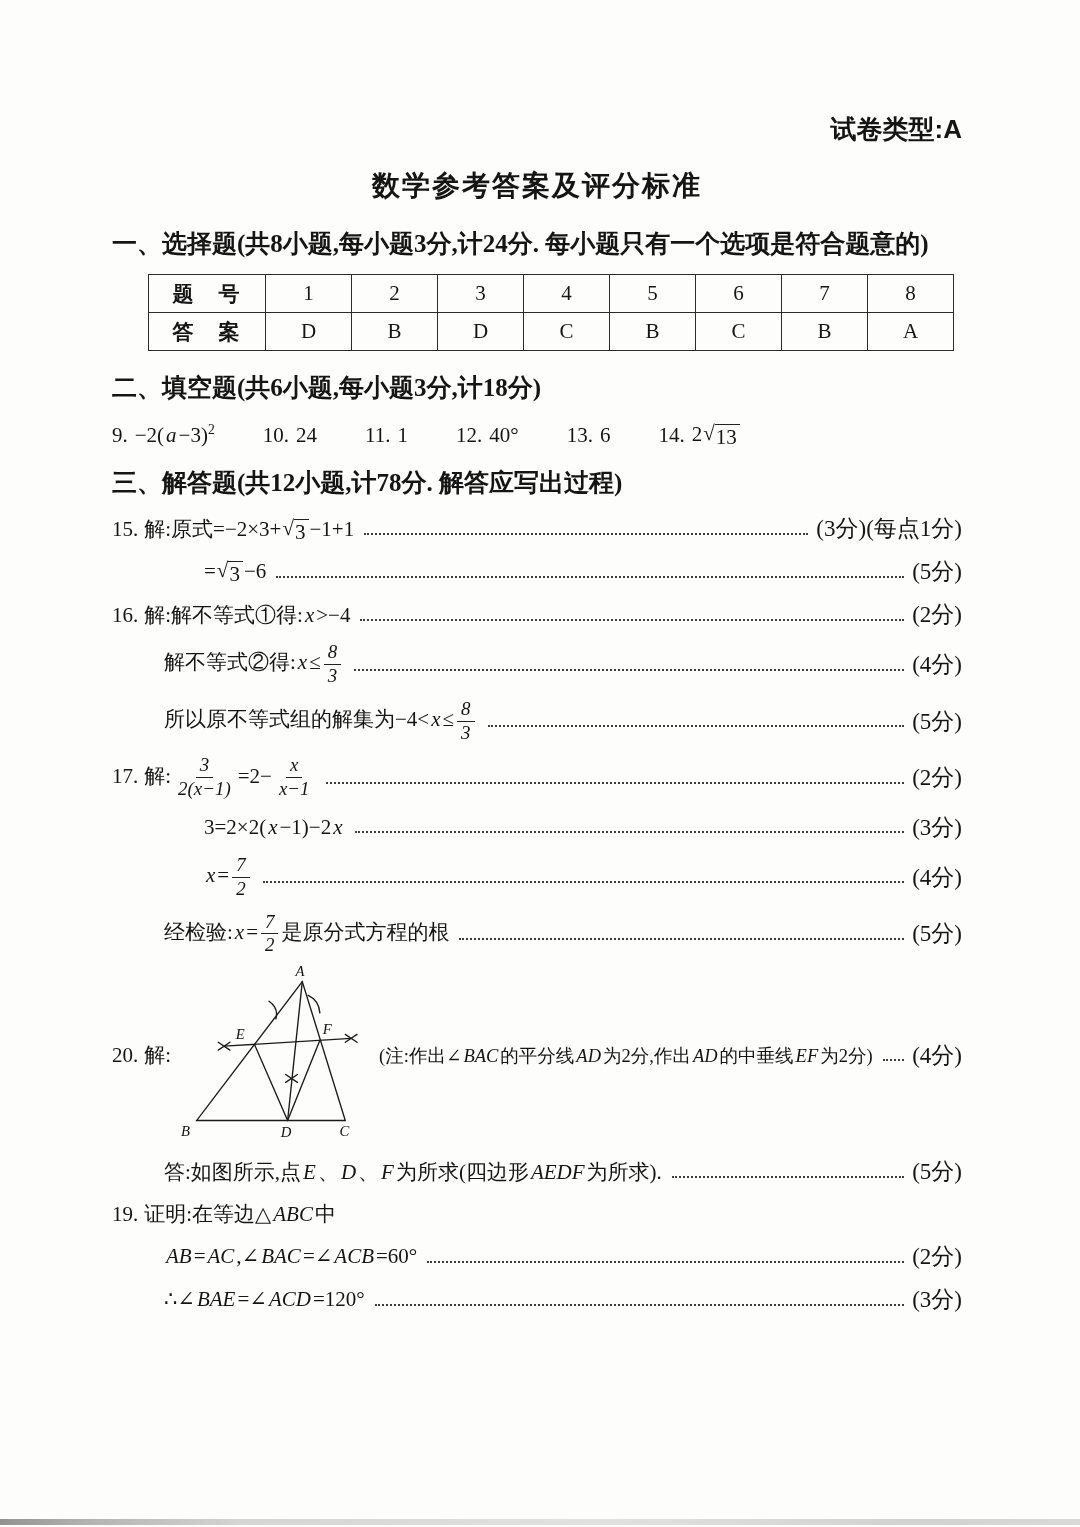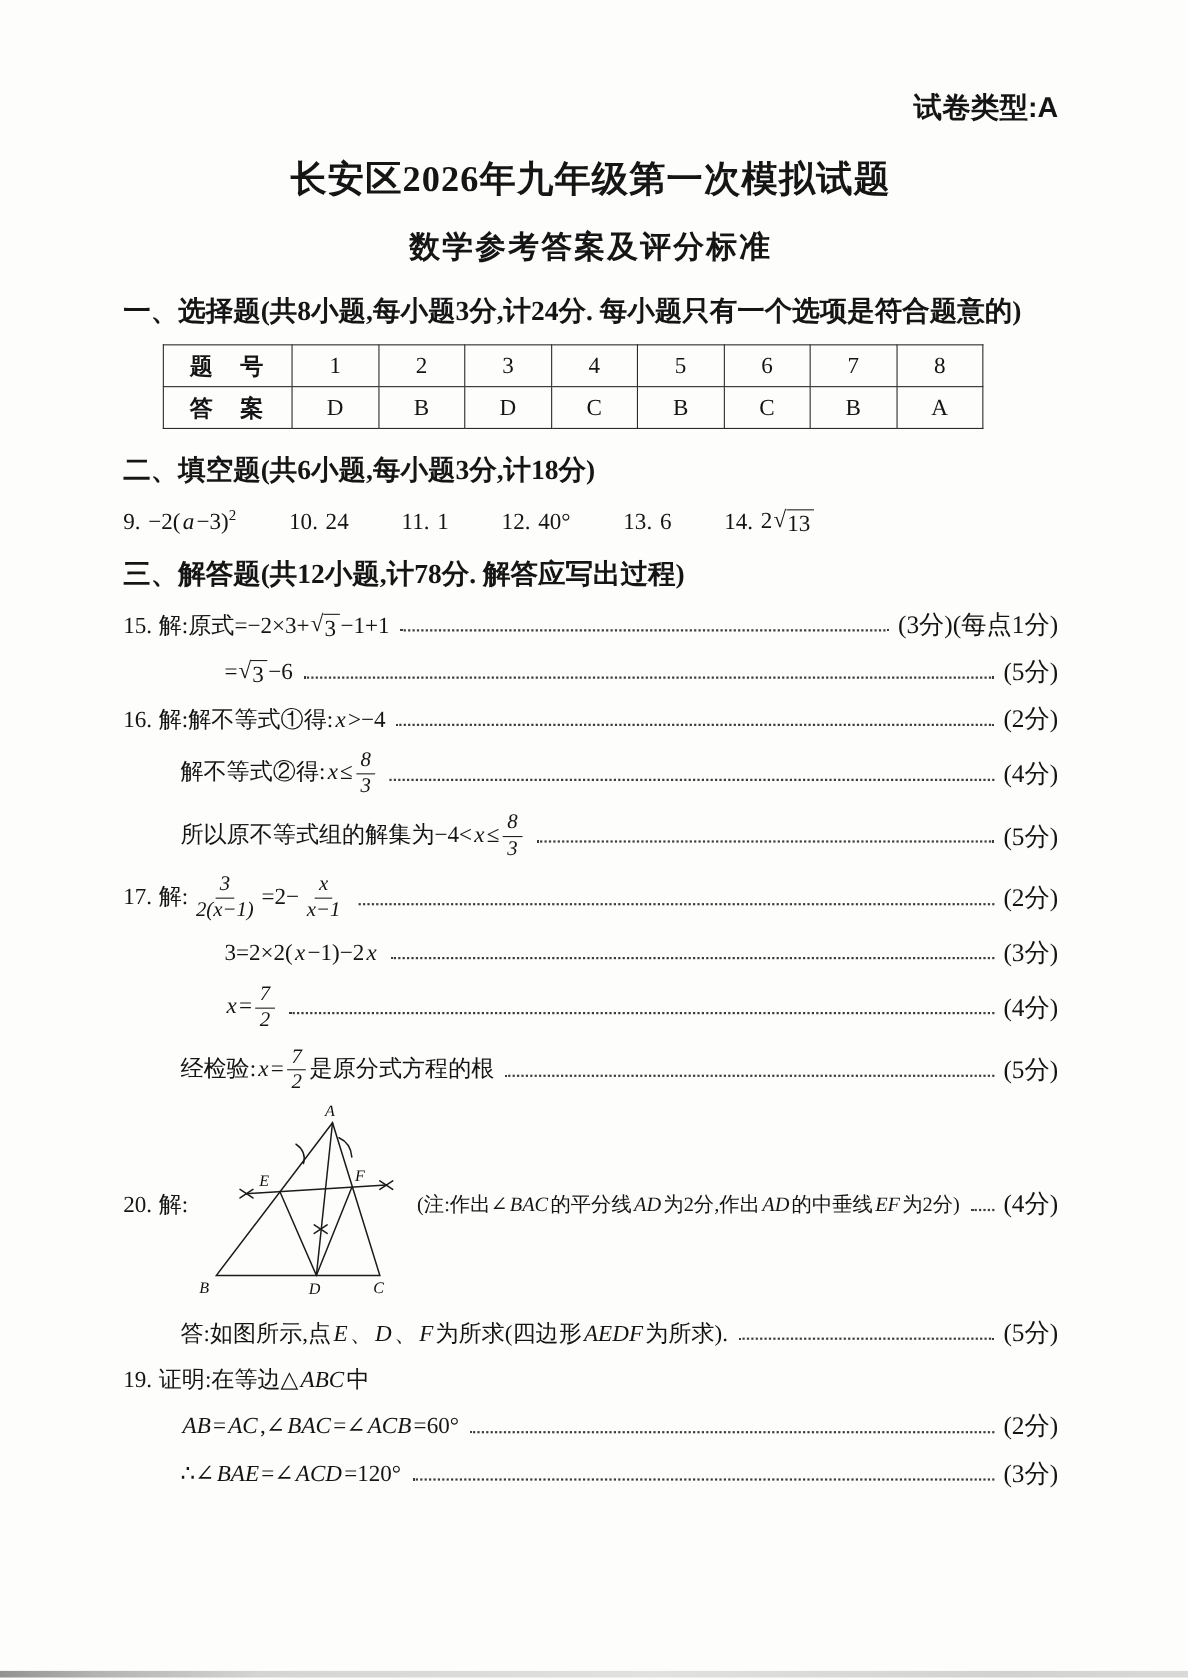--- a/index.html
+++ b/index.html
@@ -1,31 +1,31 @@
 <!DOCTYPE html>
 <html><head>
 <meta charset="utf-8">
 <style>
   html,body{margin:0;padding:0;}
   body{
     width:1080px;height:1527px;position:relative;overflow:hidden;
     background:#fdfdfc;color:#151515;
     font-family:"Liberation Serif","DejaVu Serif",serif;
   }
-  .page{padding:80px 118px 0 112px;}
+  .page{padding:112px 118px 0 112px;}
 
   .paper-type{text-align:right;font-weight:bold;font-size:26px;font-family:"Liberation Sans","DejaVu Sans",sans-serif;}
   .title{text-align:center;font-size:33px;font-weight:bold;margin:26px 0 0;letter-spacing:1px;}
   .subtitle{text-align:center;font-size:28px;font-weight:bold;margin:20px 0 0;letter-spacing:2px;}
 
   .sec-h{font-weight:bold;font-size:25px;margin-top:22px;}
   .sec-h.mt2{margin-top:20px;}
   .sec-h.mt3{margin-top:18px;}
 
-  table.ans-table{border-collapse:collapse;margin:14px 0 0 36px;width:746px;table-layout:fixed;}
+  table.ans-table{border-collapse:collapse;margin:14px 0 0 36px;width:806px;table-layout:fixed;}
   table.ans-table td{border:1.7px solid #2b2b2b;height:37px;text-align:center;font-size:21px;padding:0;}
   table.ans-table td.rowlab{font-weight:bold;width:116px;letter-spacing:2px;}
 
   .fill-row{display:flex;align-items:center;margin-top:18px;font-size:21px;gap:48px;}
   .fill-item{display:inline-flex;align-items:center;white-space:nowrap;}
   .fill-item .fnumlab{margin-right:7px;}
 
   .line{display:flex;align-items:center;margin-top:12px;font-size:21px;min-height:30px;}
   .line .content{white-space:nowrap;display:inline-block;}
   .plabel{font-weight:normal;margin-right:6px;}
@@ -59,21 +59,20 @@
     background:linear-gradient(to right,#6f6f6f 0%,#9a9a9a 8%,#c7c7c6 22%,#d8d8d6 55%,#c3c3c2 85%,#cdcdcc 100%);
     opacity:.75;
   }
 </style>
 </head>
 <body>
 
 <div class="page">
 
   <div class="paper-type">试卷类型:A</div>
-  <div class="title">长安区2026年九年级第一次模拟试题</div>
   <div class="subtitle">数学参考答案及评分标准</div>
 
   <div class="sec-h">一、选择题(共8小题,每小题3分,计24分. 每小题只有一个选项是符合题意的)</div>
   <table class="ans-table">
     <tbody>
       <tr>
         <td class="rowlab">题　号</td>
         <td>1</td>
         <td>2</td>
         <td>3</td>

